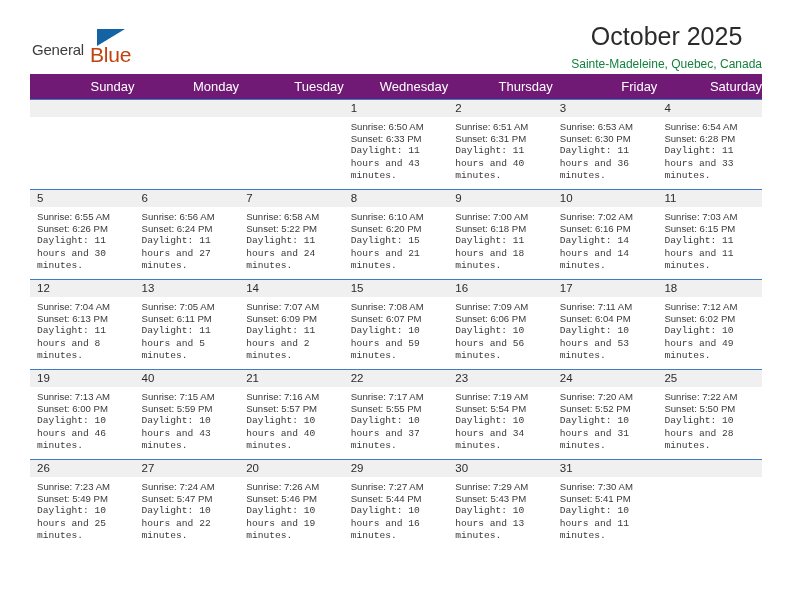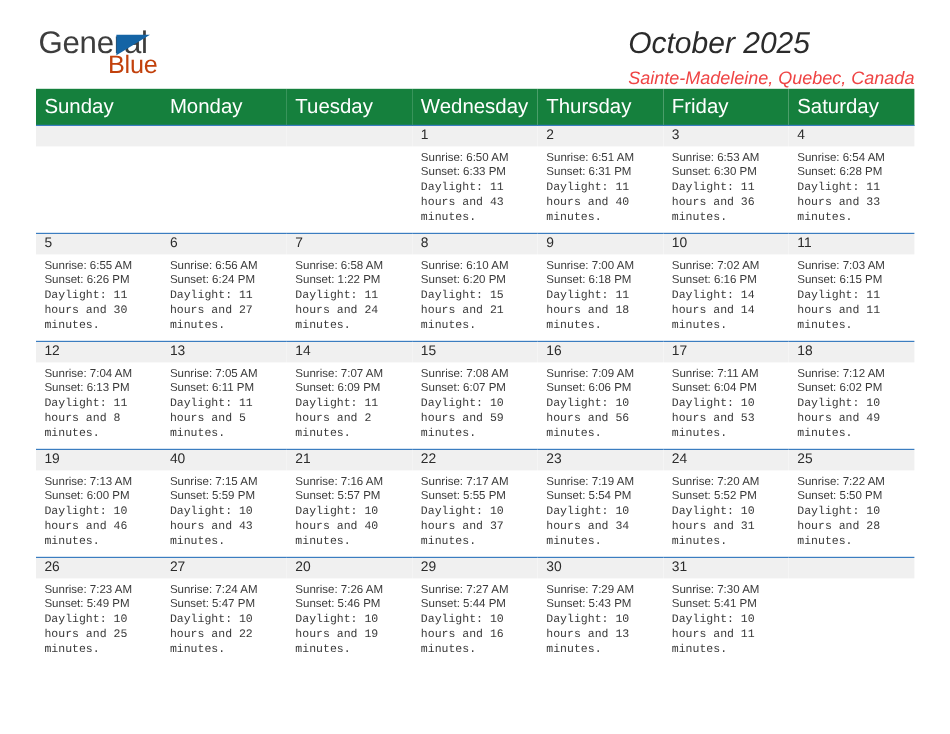--- a/index.html
+++ b/index.html
@@ -35,22 +35,22 @@
 
   .logo {
     position: relative;
     width: 120px;
     height: 48px;
     line-height: 1;
   }
   .logo-general {
     position: absolute;
     left: 2px;
-    top: 0;
-    font-size: 26px;
+    top: 20px;
+    font-size: 15px;
     color: #3d3d3d;
     letter-spacing: -0.2px;
   }
   .logo-tri {
     position: absolute;
     left: 67px;
     top: 7px;
     width: 0;
     height: 0;
     border-left: 28px solid #1464a5;
@@ -59,50 +59,49 @@
   .logo-blue {
     position: absolute;
     left: 60px;
     top: 22px;
     font-size: 21px;
     color: #c2410c;
     letter-spacing: -0.2px;
   }
 
   .titles {
-    text-align: left;
+    text-align: center;
     padding-top: 0px;
-    font-style: italic;
   }
   .cal-title {
     font-size: 25px;
     color: #2b2b2b;
     line-height: 1.15;
     white-space: nowrap;
   }
   .cal-subtitle {
-    font-size: 15px;
-    color: #ef4444;
+    font-size: 12px;
+    color: #15803d;
     margin-top: 6px;
     white-space: nowrap;
   }
 
   
   .calendar {
     width: 732px;
     border-collapse: collapse;
     table-layout: fixed;
   }
 
   .calendar th {
-    background: #15803d;
+    background: #701a75;
     color: #ffffff;
-    font-size: 17px;
+    font-size: 13px;
     font-weight: normal;
-    text-align: left;
+    text-align: right;
     padding: 5px 0 5px 7px;
     height: 21px;
     box-sizing: border-box;
   }
 
   .calendar td {
     width: 104.57px;
     height: 89px;
     vertical-align: top;
     padding: 0;
@@ -225,21 +224,21 @@
             <div class="cellbody">
               <div>Sunrise: 6:56 AM</div>
               <div>Sunset: 6:24 PM</div>
               <div class="wrap">Daylight: 11 hours and 27 minutes.</div>
             </div>
           </td>
           <td>
             <span class="daynum">7</span>
             <div class="cellbody">
               <div>Sunrise: 6:58 AM</div>
-              <div>Sunset: 1:22 PM</div>
+              <div>Sunset: 5:22 PM</div>
               <div class="wrap">Daylight: 11 hours and 24 minutes.</div>
             </div>
           </td>
           <td>
             <span class="daynum">8</span>
             <div class="cellbody">
               <div>Sunrise: 6:10 AM</div>
               <div>Sunset: 6:20 PM</div>
               <div class="wrap">Daylight: 15 hours and 21 minutes.</div>
             </div>

